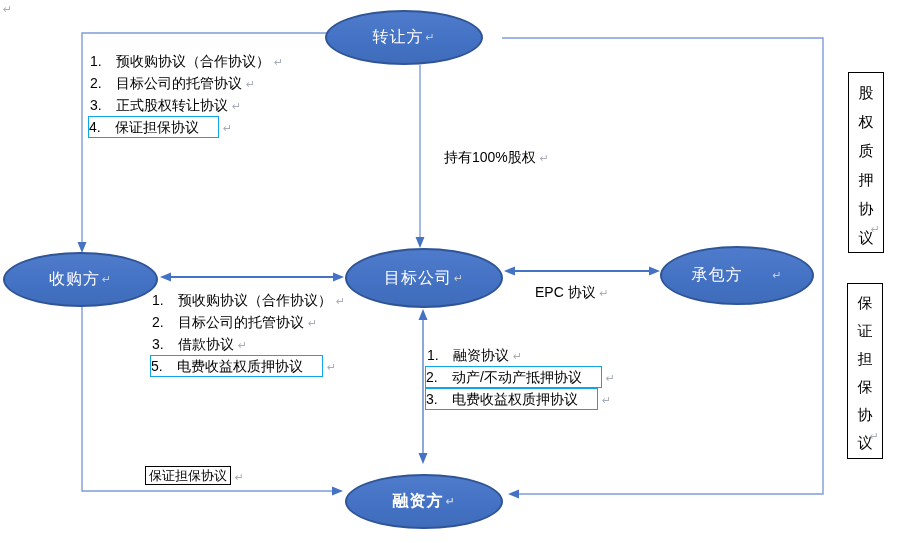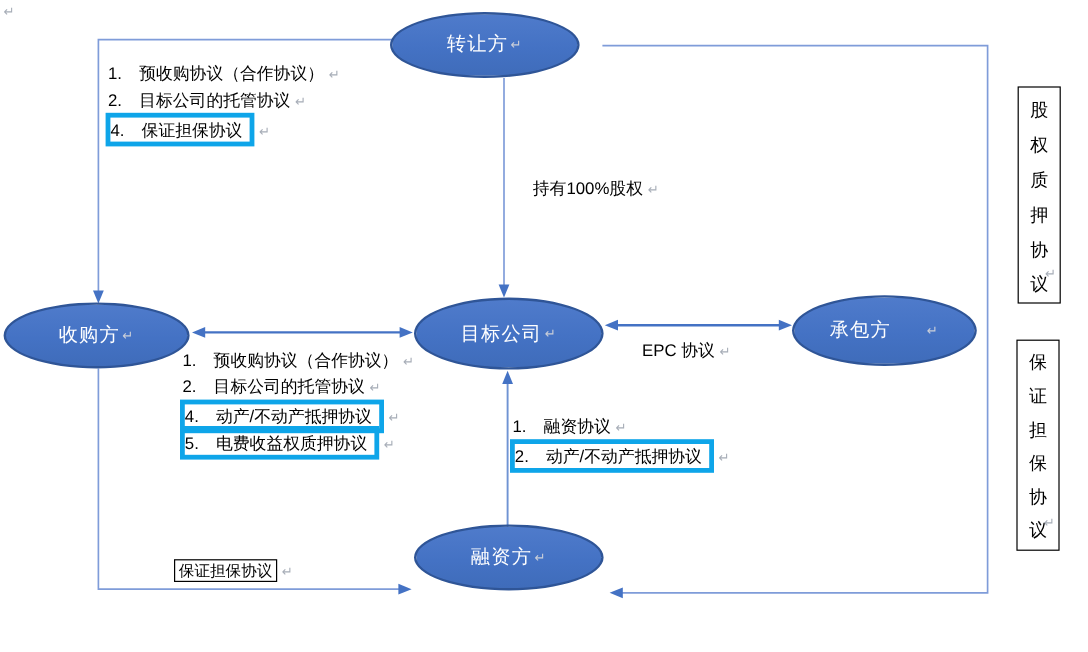--- a/index.html
+++ b/index.html
@@ -14,21 +14,21 @@
     border:2px solid #2f5597;border-radius:50%;
     color:#ffffff;font-size:16px;letter-spacing:1px;white-space:nowrap;
     box-sizing:border-box;
   }
   .node .pmark{color:#c8cdd8;font-size:11px;margin-left:2px;}
   .pmark{color:#a8aeb8;font-size:11px;}
   .list{position:absolute;font-size:14px;white-space:nowrap;}
   .li{height:22px;line-height:21px;}
   .num{display:inline-block;min-width:26px;}
   .li-inner{display:inline-block;height:20px;line-height:20px;}
-  .li-inner.boxed{border:4px solid #0ea5e9;padding:0 6px 0 0;margin-left:-2px;margin-top:-1px;}
+  .li-inner.boxed{border:1px solid #0ea5e9;padding:0 19px 0 0;margin-left:-2px;margin-top:-1px;}
   .edge-label{position:absolute;font-size:14px;white-space:nowrap;}
   .boxed-label{
     position:absolute;border:1px solid #000;font-size:13px;line-height:17px;
     padding:0 3px;white-space:nowrap;background:#fff;
   }
   .boxed-label .pmark{position:absolute;right:-14px;top:2px;}
   .vbox{
     position:absolute;border:1px solid #000;box-sizing:border-box;
     width:36px;text-align:center;font-size:15px;background:#fff;
   }
@@ -84,21 +84,21 @@
   <div class="node" style="left:345px;top:248px;width:158px;height:60px;">
     <span>目标公司</span>
     <span class="pmark">↵</span>
   </div>
 
   <div class="node" style="left:660px;top:246px;width:154px;height:59px;gap:28px;">
     <span>承包方</span>
     <span class="pmark">↵</span>
   </div>
 
-  <div class="node" style="left:345px;top:437px;width:158px;height:55px;">
+  <div class="node" style="left:345px;top:474px;width:158px;height:55px;font-weight:bold;">
     <span>融资方</span>
     <span class="pmark">↵</span>
   </div>
 
   <div class="edge-label" style="left:444px;top:149px;">
     <span>持有100%股权</span>
     <span class="pmark">↵</span>
   </div>
 
   <div class="edge-label" style="left:535px;top:284px;">
@@ -114,53 +114,61 @@
   <div class="list" style="left:90px;top:51px;">
     <div class="li">
       <span class="li-inner"><span class="num">1.</span><span>预收购协议（合作协议）</span></span>
       <span class="pmark">↵</span>
     </div>
     <div class="li">
       <span class="li-inner"><span class="num">2.</span><span>目标公司的托管协议</span></span>
       <span class="pmark">↵</span>
     </div>
     <div class="li">
+      <span class="li-inner"><span class="num">3.</span><span>正式股权转让协议</span></span>
+      <span class="pmark">↵</span>
+    </div>
+    <div class="li">
       <span class="li-inner boxed"><span class="num">4.</span><span>保证担保协议</span></span>
       <span class="pmark">↵</span>
     </div>
   </div>
 
   <div class="list" style="left:152px;top:290px;">
     <div class="li">
       <span class="li-inner"><span class="num">1.</span><span>预收购协议（合作协议）</span></span>
       <span class="pmark">↵</span>
     </div>
     <div class="li">
       <span class="li-inner"><span class="num">2.</span><span>目标公司的托管协议</span></span>
       <span class="pmark">↵</span>
     </div>
     <div class="li">
-      <span class="li-inner boxed"><span class="num">4.</span><span>动产/不动产抵押协议</span></span>
+      <span class="li-inner"><span class="num">3.</span><span>借款协议</span></span>
       <span class="pmark">↵</span>
     </div>
     <div class="li">
       <span class="li-inner boxed"><span class="num">5.</span><span>电费收益权质押协议</span></span>
       <span class="pmark">↵</span>
     </div>
   </div>
 
   <div class="list" style="left:427px;top:345px;">
     <div class="li">
       <span class="li-inner"><span class="num">1.</span><span>融资协议</span></span>
       <span class="pmark">↵</span>
     </div>
     <div class="li">
       <span class="li-inner boxed"><span class="num">2.</span><span>动产/不动产抵押协议</span></span>
       <span class="pmark">↵</span>
     </div>
+    <div class="li">
+      <span class="li-inner boxed"><span class="num">3.</span><span>电费收益权质押协议</span></span>
+      <span class="pmark">↵</span>
+    </div>
   </div>
 
   <div class="vbox" style="left:848px;top:72px;height:181px;padding-top:5px;line-height:29px;">
     <span class="vtxt">股权质押协议</span>
     <span class="pmark">↵</span>
   </div>
 
   <div class="vbox" style="left:847px;top:283px;height:176px;padding-top:5px;line-height:28px;">
     <span class="vtxt">保证担保协议</span>
     <span class="pmark">↵</span>

